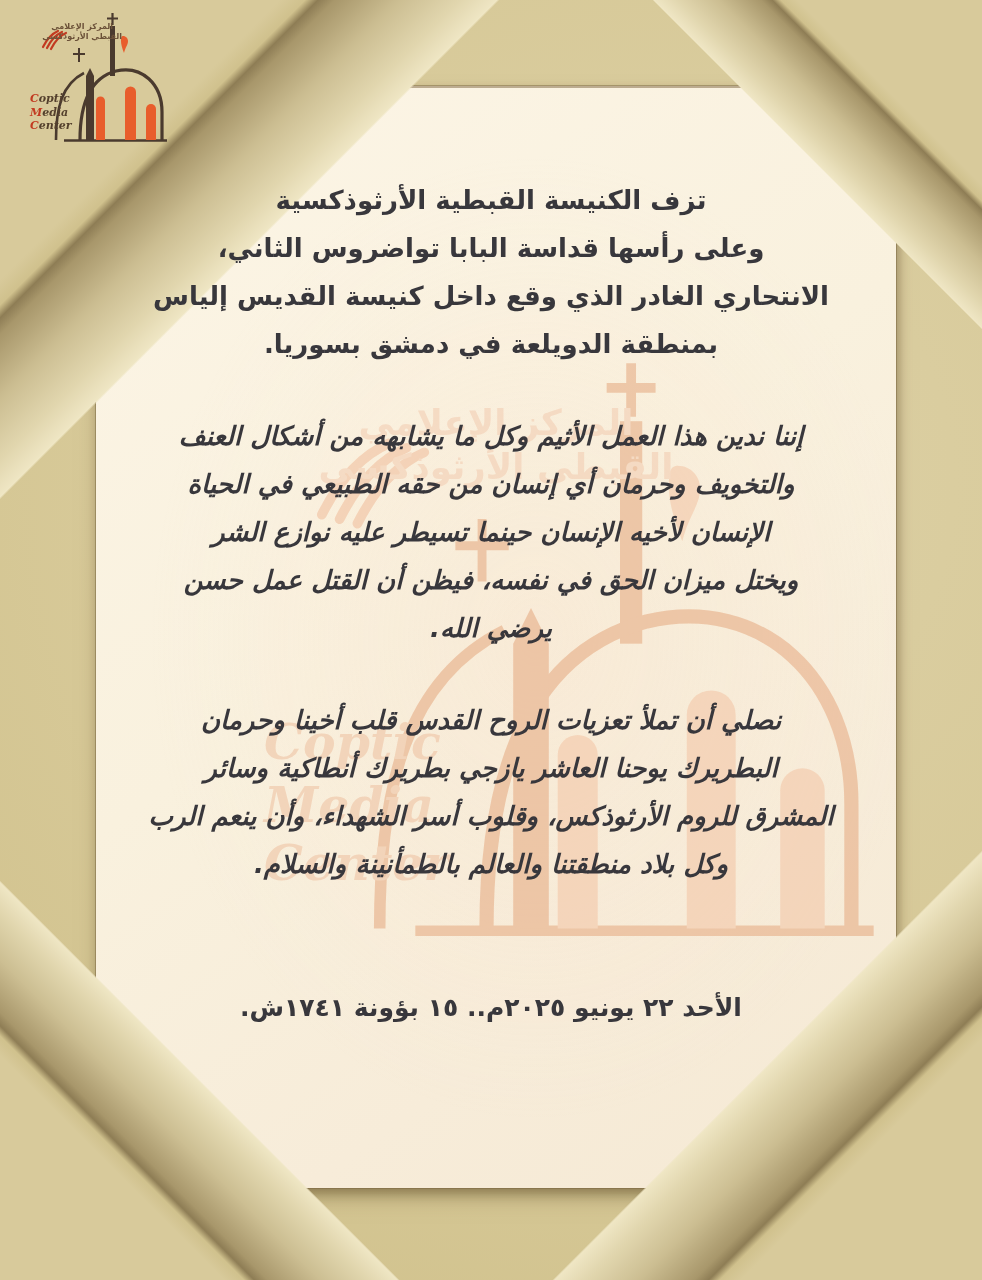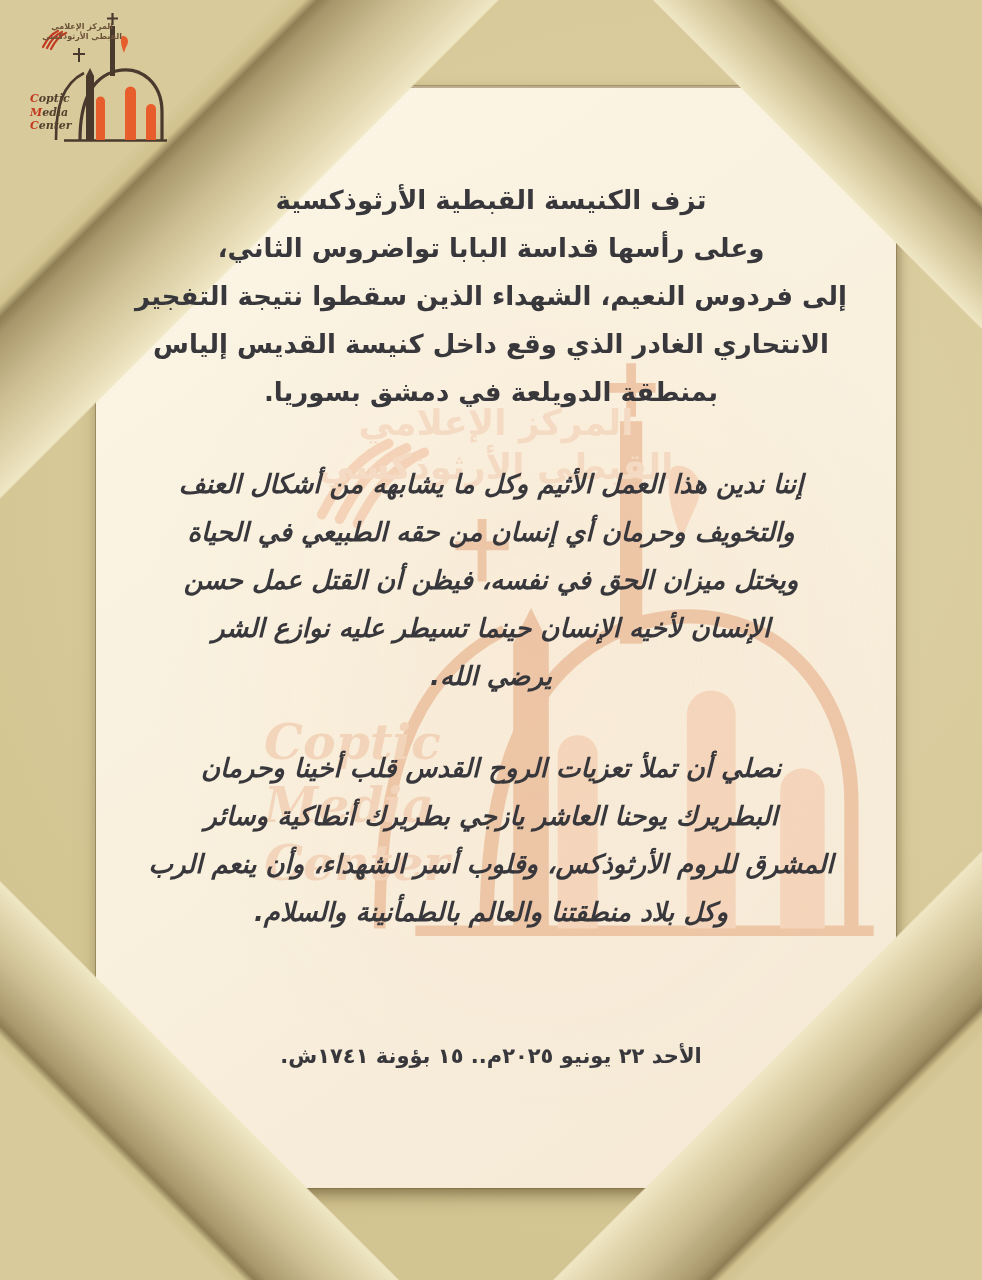--- a/index.html
+++ b/index.html
@@ -49,21 +49,21 @@
   .watermark{left:168px;top:262px;transform:scale(4.45);transform-origin:0 0;opacity:.55;z-index:1;
     --ink:#e5a87f;--flame:#f3c4a4;--stripe:#f0bc9a;--entext:#eec0a0;--eninit:#eec0a0;--artext:#f2cbb0;}
   
   .content{position:absolute;left:150px;top:86px;width:682px;z-index:5;
     direction:rtl;text-align:center;color:#38373c;font-weight:bold;padding-top:90px;}
   .para{margin:0;}
   .para + .para{margin-top:44px;font-style:italic;}
   .line{display:flex;justify-content:center;line-height:48px;font-size:26px;}
   .line > span{white-space:nowrap;}
   .date-row{margin-top:96px;}
-  .date-row .line{font-size:21px;}
+  .date-row .line{font-size:25px;}
 </style>
 </head>
 <body>
 
 <div class="canvas">
 
   <div class="paper">
     <div class="logo-box watermark">
       <svg viewBox="0 0 140 132">
         <path class="stripe-stroke" stroke-width="2.2" stroke-linecap="round" d="M13,37 Q19,25 28,21"></path>
@@ -100,41 +100,38 @@
 
   <div class="content">
     <div class="para">
       <div class="line">
           <span>تزف الكنيسة القبطية الأرثوذكسية</span>
         </div>
       <div class="line">
           <span>وعلى رأسها قداسة البابا تواضروس الثاني،</span>
         </div>
       <div class="line">
-          <span>إلى فردوس النعيم، الشهداء الذين سقطوا نتيجة التفجير</span>
-        </div>
-      <div class="line">
           <span>الانتحاري الغادر الذي وقع داخل كنيسة القديس إلياس</span>
         </div>
       <div class="line">
           <span>بمنطقة الدويلعة في دمشق بسوريا.</span>
         </div>
     </div>
     <div class="para">
       <div class="line">
           <span>إننا ندين هذا العمل الأثيم وكل ما يشابهه من أشكال العنف</span>
         </div>
       <div class="line">
           <span>والتخويف وحرمان أي إنسان من حقه الطبيعي في الحياة</span>
         </div>
       <div class="line">
-          <span>ويختل ميزان الحق في نفسه، فيظن أن القتل عمل حسن</span>
+          <span>الإنسان لأخيه الإنسان حينما تسيطر عليه نوازع الشر</span>
         </div>
       <div class="line">
-          <span>الإنسان لأخيه الإنسان حينما تسيطر عليه نوازع الشر</span>
+          <span>ويختل ميزان الحق في نفسه، فيظن أن القتل عمل حسن</span>
         </div>
       <div class="line">
           <span>يرضي الله.</span>
         </div>
     </div>
     <div class="para">
       <div class="line">
           <span>نصلي أن تملأ تعزيات الروح القدس قلب أخينا وحرمان</span>
         </div>
       <div class="line">

